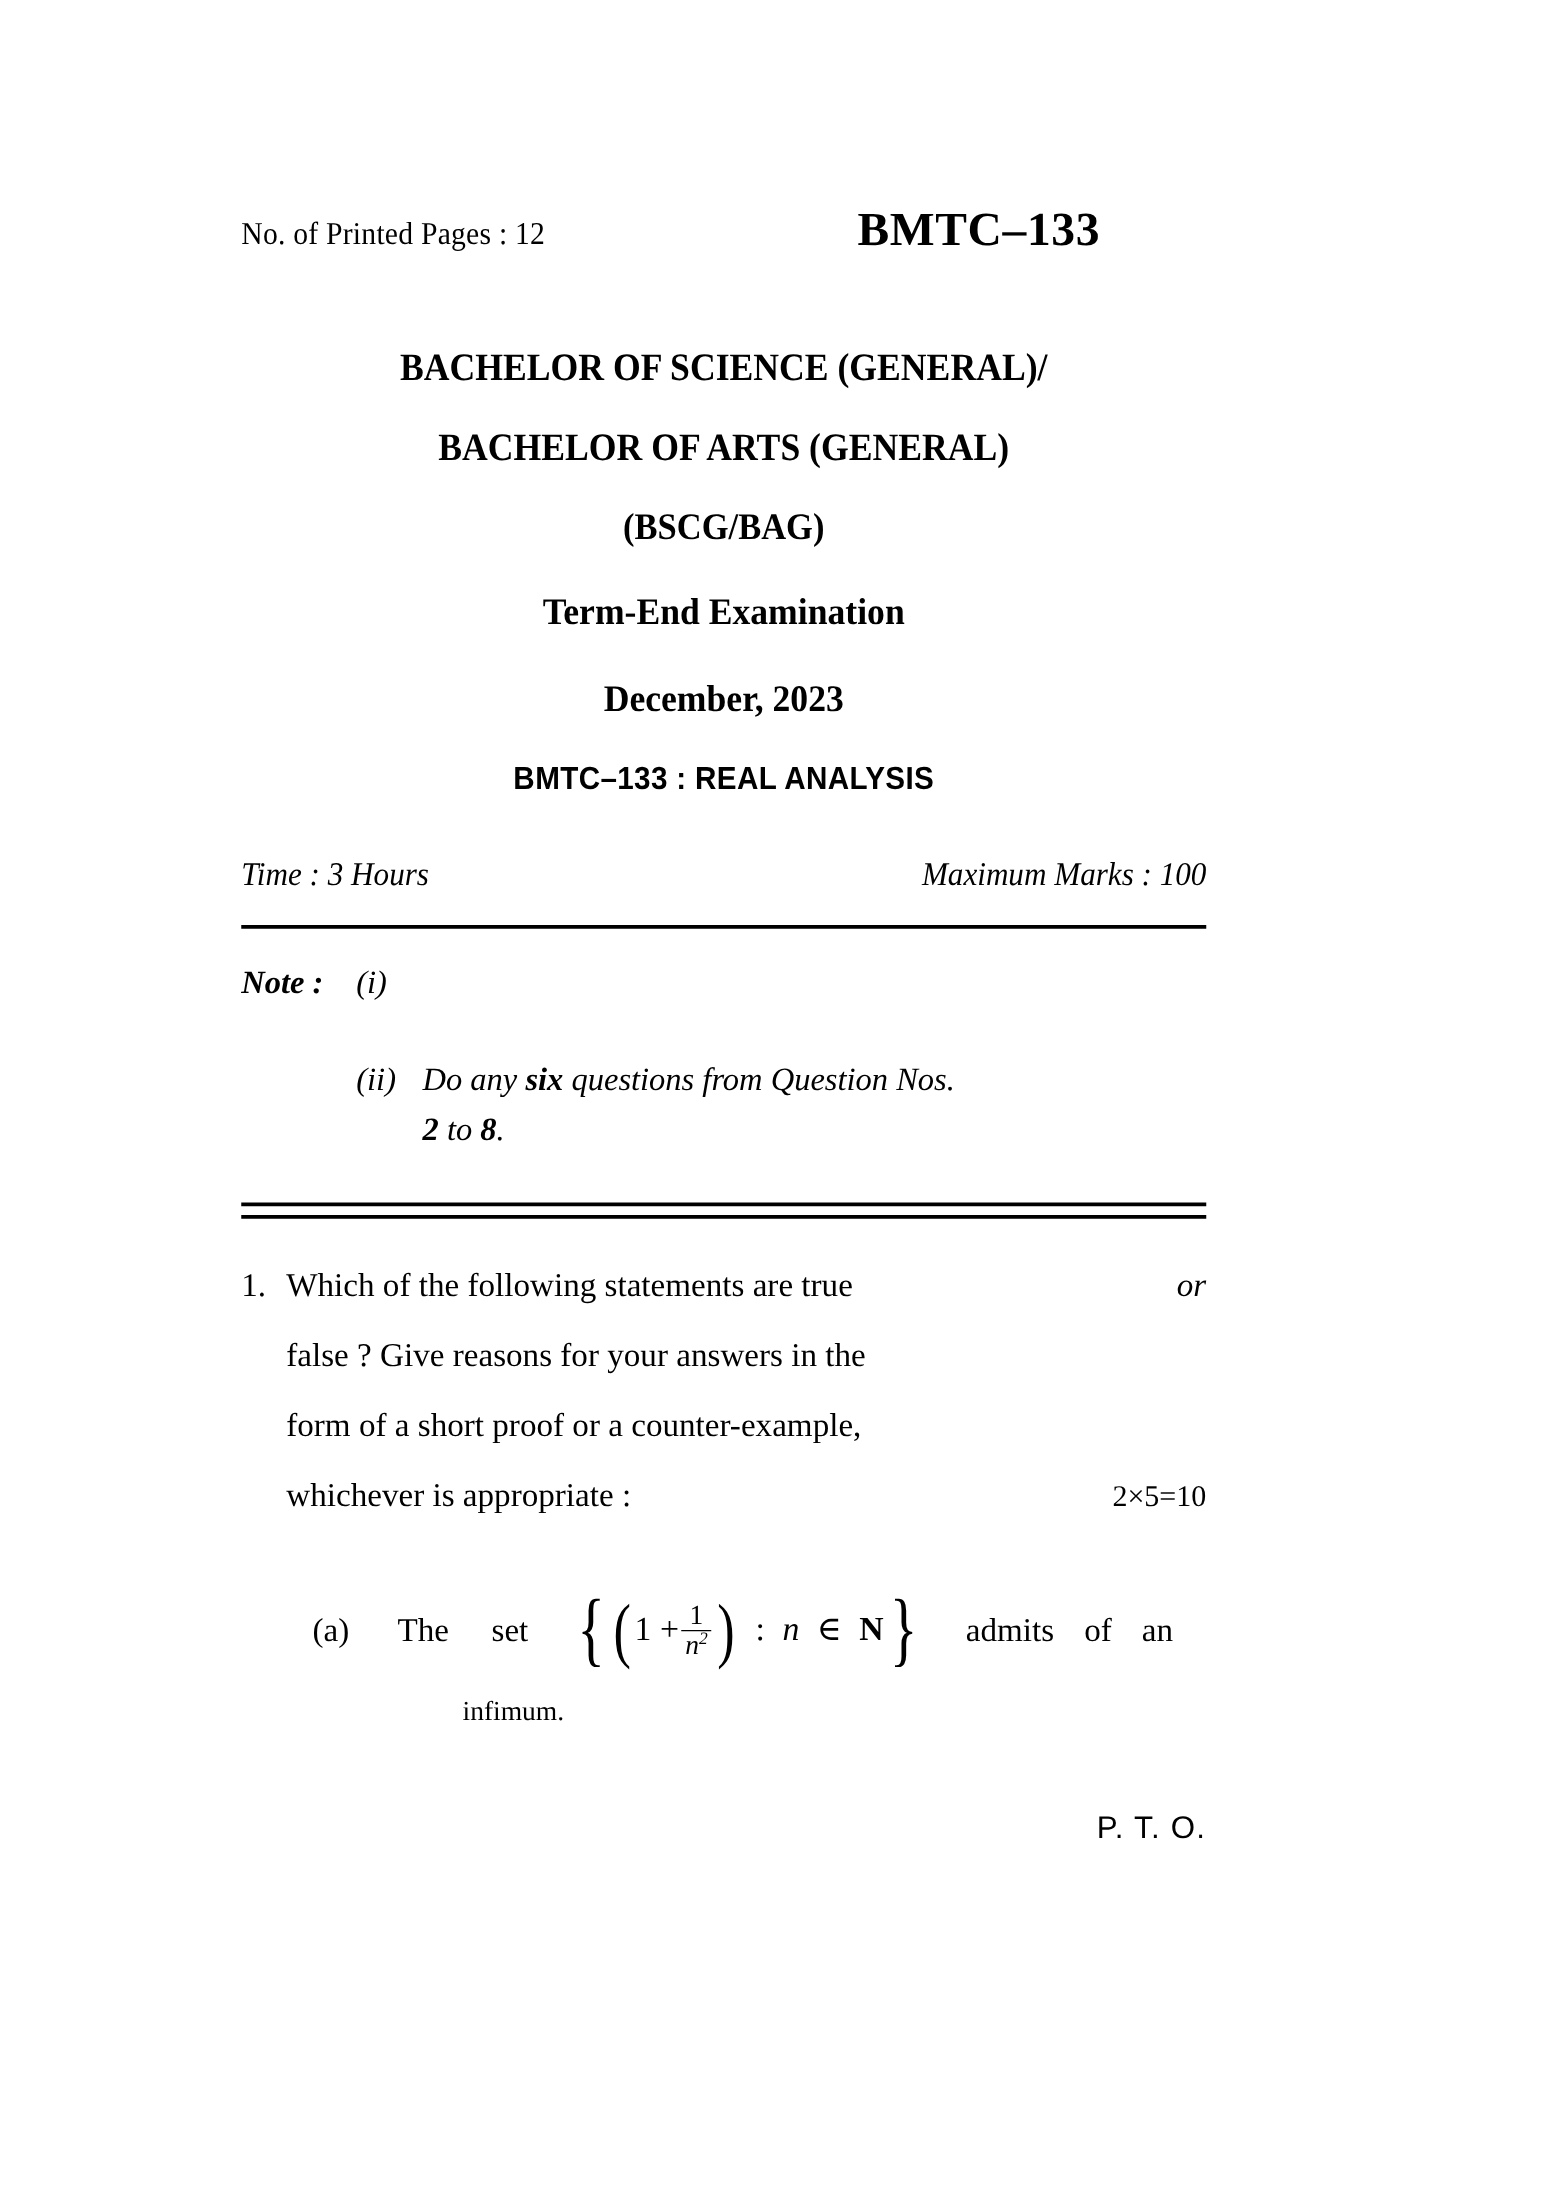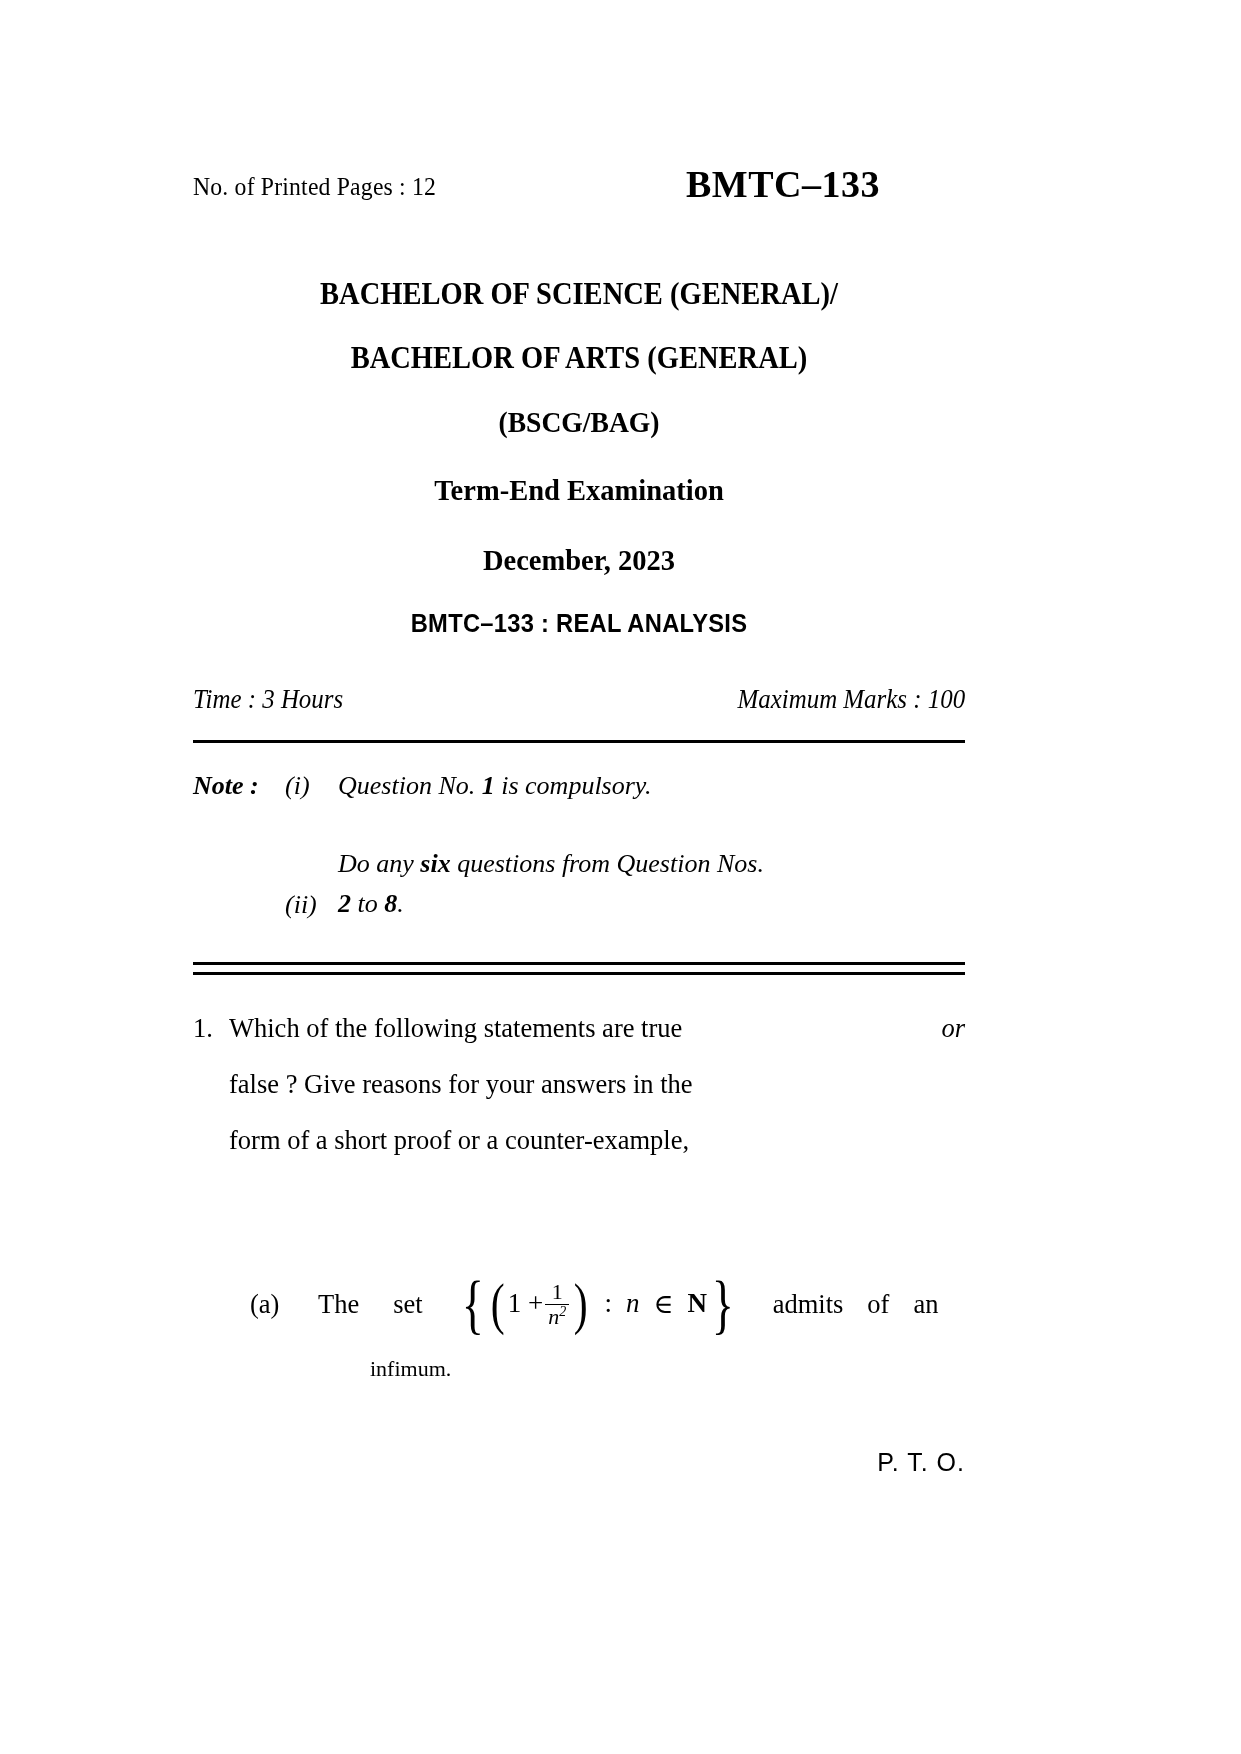--- a/index.html
+++ b/index.html
@@ -156,21 +156,21 @@
     font-weight: bold;
     font-style: italic;
     white-space: nowrap;
   }
   .note-num {
     position: absolute;
     top: 0;
     white-space: nowrap;
   }
   .note-num-i  { left: 92px; }
-  .note-num-ii { left: 92px; margin-top: 41px; }
+  .note-num-ii { left: 92px; }
   .note-text {
     display: block;
     margin-left: 145px;
     font-style: italic;
   }
   .note-text b { font-weight: bold; font-style: italic; }
   .note-row-1 { height: 44px; margin-bottom: 34px; }
   .note-row-2 { height: 90px; }
   .note-cont { display: block; margin-left: 145px; }
 
@@ -320,40 +320,43 @@
       <div class="tm-left">Time : 3 Hours</div>
       <div class="tm-right">Maximum Marks : 100</div>
     </div>
 
     <div class="rule-single"></div>
 
     <div class="note-block">
       <div class="note-row note-row-1">
         <span class="note-label">Note :</span>
         <span class="note-num note-num-i">(i)</span>
-        <span class="note-text"><span>Question No. </span><b>1</b><span> is compulsory.</span></span>
       </div>
       <div class="note-row note-row-2">
         <span class="note-num note-num-ii">(ii)</span>
         <span class="note-text"><span>Do any </span><b>six</b><span> questions from Question Nos.</span></span>
         <span class="note-cont"><b>2</b><span> to </span><b>8</b><span>.</span></span>
       </div>
     </div>
 
     <div class="rule-double"></div>
 
     <div class="q1">
       <div class="q-num">1.</div>
       <div class="q-body">
         <div class="jline">
           <span>Which of the following statements are true </span>
             <i>or</i>
         </div>
         <div class="jline">false ? Give reasons for your answers in the</div>
         <div class="jline">form of a short proof or a counter-example,</div>
+        <div class="marks-line">
+          <span>whichever is appropriate :</span>
+          <span class="marks">2×5=10</span>
+        </div>
       </div>
     </div>
 
     <div class="part-a">
       <div class="pa-row">
         <span class="pa-label">(a)</span>
         <span>The</span>
         <span class="sp-lg"></span>
         <span>set</span>
         <span class="sp-lg"></span>

